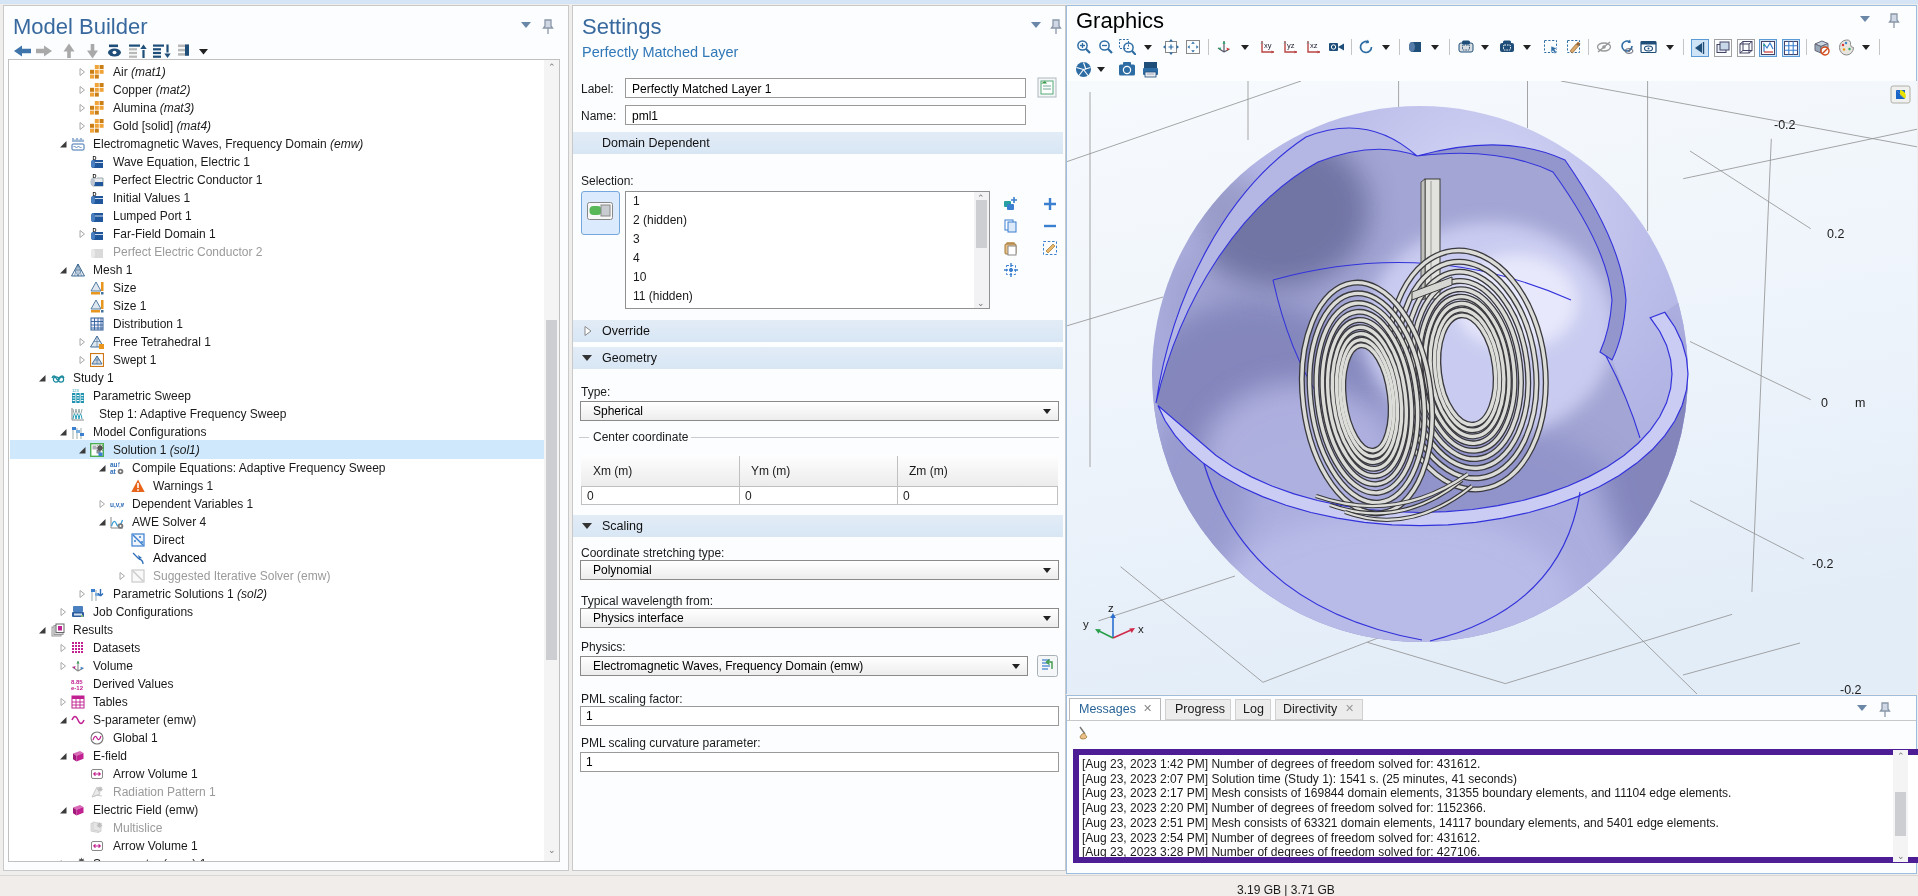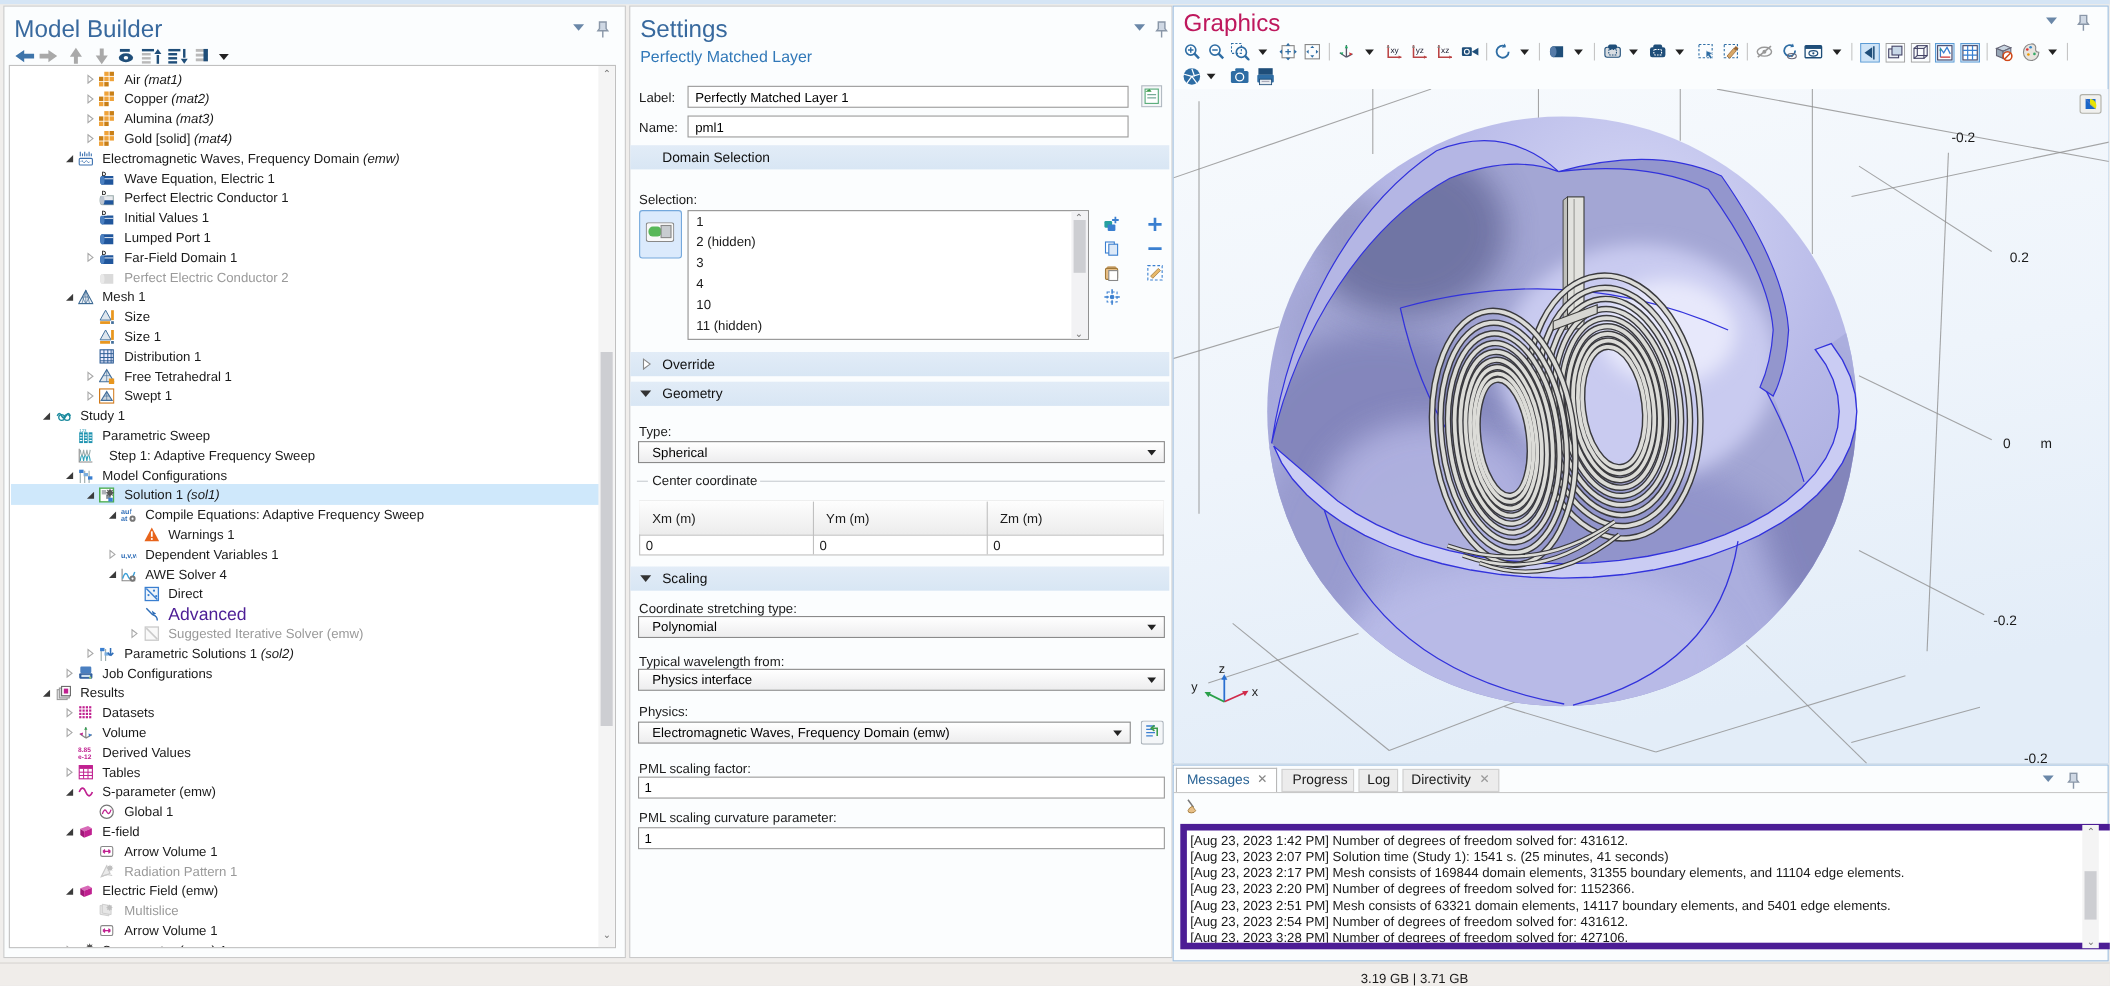--- a/index.html
+++ b/index.html
@@ -398,21 +398,21 @@
         </svg>
       </div>
 <div style="position:absolute;left:152px;top:532px;font-size:12px;color:#1a1a1a;white-space:nowrap">Direct</div>
 <div style="position:absolute;left:130px;top:550px">
         <svg width="14" height="14" viewBox="0 0 14 14" style="display:block">
           <path d="M2 2 L8 8" stroke="#2f6eb8" stroke-width="1.3"></path>
           <path d="M8 8 l-1 -4 l4 3 z" fill="#2f6eb8"></path>
           <path d="M8 8 q4 1 4 5" stroke="#2f6eb8" fill="none" stroke-width="1.3"></path>
         </svg>
       </div>
-<div style="position:absolute;left:152px;top:550px;font-size:16px;color:#4c1d95;white-space:nowrap">Advanced</div>
+<div style="position:absolute;left:152px;top:550px;font-size:12px;color:#000000;white-space:nowrap">Advanced</div>
 <div style="position:absolute;left:116px;top:570px">
         <svg width="10" height="10" viewBox="0 0 10 10" style="display:block">
           <path d="M3 1.5 L7.5 5 L3 8.5 Z" fill="#fff" stroke="#a8a8a8"></path>
         </svg>
       </div>
 <div style="position:absolute;left:130px;top:568px"><span style="filter:grayscale(1) opacity(0.55)"><svg width="14" height="14" viewBox="0 0 14 14" style="display:block">
             <rect x="1" y="1" width="12" height="12" fill="#f2f4f6" stroke="#98a0a8" stroke-width="1.2"></rect>
             <path d="M2 2 L12 12" stroke="#98a0a8" stroke-width="1.4"></path>
           </svg></span></div>
 <div style="position:absolute;left:152px;top:568px;font-size:12px;color:#9a9a9a;white-space:nowrap">Suggested Iterative Solver (emw)</div>
@@ -626,21 +626,21 @@
 <svg style="position:absolute;left:464px;top:71px" width="20" height="21" viewBox="0 0 20 21">
       <rect x="1" y="1" width="18" height="19" fill="#f4f6f8" stroke="#b0b8c0"></rect>
       <rect x="4" y="4" width="12" height="13" fill="#fff" stroke="#5a7"></rect>
       <path d="M6 9 h8 M6 12 h8" stroke="#7a9" stroke-width="1"></path>
       <path d="M4 6.5 l6 0 l-2 -2.5 z" fill="#3a9a48"></path>
     </svg>
 <div style="position:absolute;left:8px;top:103px;font-size:12px;color:#1a1a1a">Name:</div>
 <div style="position:absolute;left:52px;top:99px;width:401px;height:20px;background:#fff;border:1px solid #9a9a9a;font-size:12px;line-height:20px;padding-left:6px;box-sizing:border-box">pml1</div>
 <div style="position:absolute;left:0px;top:126px;width:490px;height:22px;background:linear-gradient(#e2ecf7,#d8e6f4)"></div>
 
-<div style="position:absolute;left:29px;top:130px;font-size:12.5px;color:#111">Domain Selection</div>
+<div style="position:absolute;left:29px;top:130px;font-size:12.5px;color:#111">Domain Dependent</div>
 <div style="position:absolute;left:8px;top:168px;font-size:12px;color:#1a1a1a">Selection:</div>
 <div style="position:absolute;left:8px;top:185px;width:37px;height:42px;background:#dbeafc;border:1px solid #74a8dc;border-radius:3px"></div>
 <svg style="position:absolute;left:14px;top:196px" width="26" height="18" viewBox="0 0 26 18">
       <rect x="0.5" y="0.5" width="25" height="17" rx="2" fill="#f8f8f8" stroke="#888"></rect>
       <rect x="2.5" y="4" width="12" height="9" rx="4" fill="#58b858"></rect>
       <rect x="14" y="3" width="9" height="11" fill="#c8ccd0" stroke="#888"></rect>
     </svg>
 <div style="position:absolute;left:52px;top:185px;width:365px;height:118px;background:#fff;border:1px solid #919191;box-sizing:border-box"></div>
 <div style="position:absolute;left:60px;top:188px;font-size:12px;color:#1a1a1a">1</div>
 <div style="position:absolute;left:60px;top:207px;font-size:12px;color:#1a1a1a">2 (hidden)</div>
@@ -732,21 +732,21 @@
         <line x1="5" y1="14" x2="11" y2="14"></line>
       </g>
       <path d="M15 14 v-7 l-4 0 M12.5 4.5 L9.5 7 l3 2.5" stroke="#3a9a48" fill="none" stroke-width="1.4"></path>
     </svg>
 <div style="position:absolute;left:8px;top:686px;font-size:12px;color:#1a1a1a">PML scaling factor:</div>
 <div style="position:absolute;left:7px;top:700px;width:479px;height:20px;background:#fff;border:1px solid #9a9a9a;box-sizing:border-box;font-size:12px;line-height:18px;padding-left:5px">1</div>
 <div style="position:absolute;left:8px;top:730px;font-size:12px;color:#1a1a1a">PML scaling curvature parameter:</div>
 <div style="position:absolute;left:7px;top:746px;width:479px;height:20px;background:#fff;border:1px solid #9a9a9a;box-sizing:border-box;font-size:12px;line-height:18px;padding-left:5px">1</div>
 </div>
 <div style="position:absolute;left:1066px;top:5px;width:851px;height:689px;background:#fbfdfe;border:1px solid #9cbdde;box-sizing:border-box"></div>
-<div style="position:absolute;left:1076px;top:8px;font-size:22px;color:#be185d">Graphics</div>
+<div style="position:absolute;left:1076px;top:8px;font-size:22px;color:#000000">Graphics</div>
 <div style="position:absolute;left:1860px;top:16px;width:0;height:0;border-left:5px solid transparent;border-right:5px solid transparent;border-top:6px solid #6a87a8"></div>
 <svg style="position:absolute;left:1888px;top:13px" width="12" height="16" viewBox="0 0 12 16">
     <path d="M3 1 h6 v6 l1.5 2 h-9 L3 7 Z M6 9 v6" stroke="#8a97a8" fill="#cfd8e4" stroke-width="1.3"></path>
   </svg>
 <svg style="position:absolute;left:1076px;top:39px" width="16" height="16" viewBox="0 0 16 16">
     <circle cx="6.5" cy="6.5" r="4.6" fill="none" stroke="#2e6da4" stroke-width="1.5"></circle>
     <line x1="9.8" y1="9.8" x2="14" y2="14" stroke="#2e6da4" stroke-width="2.2"></line>
     <path d="M4 6.5 h5 M6.5 4 v5" stroke="#2e6da4" stroke-width="1.3"></path>
   </svg>
 <svg style="position:absolute;left:1098px;top:39px" width="16" height="16" viewBox="0 0 16 16">

